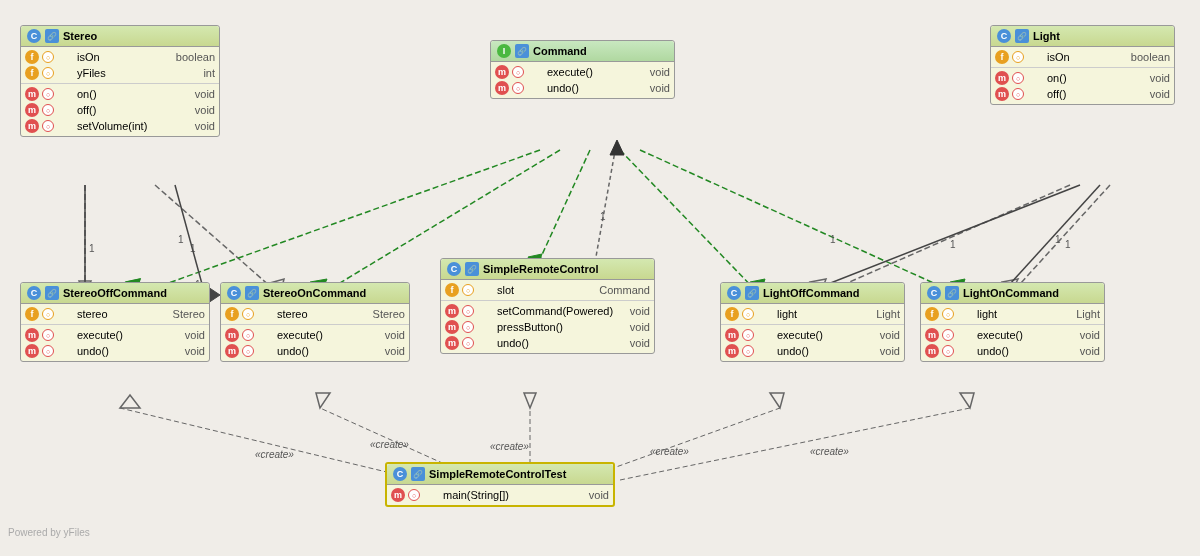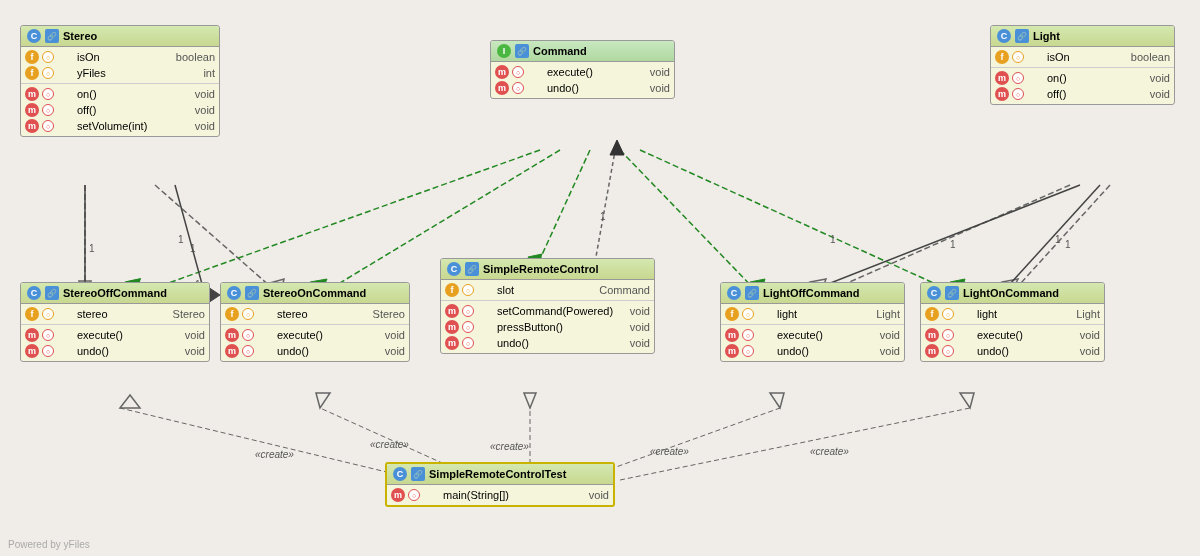--- a/index.html
+++ b/index.html
@@ -101,21 +101,21 @@
       display: inline-flex;
       align-items: center;
       justify-content: center;
       font-size: 8px;
       color: white;
       flex-shrink: 0;
     }
     .header-icon.blue-icon { background: #4a90d9; }
     .watermark {
       position: absolute;
-      bottom: 6px;
+      bottom: 18px;
       left: 8px;
       font-size: 10px;
       color: #aaa;
     }
     svg.arrows {
       position: absolute;
       top: 0;
       left: 0;
       width: 1200px;
       height: 556px;

